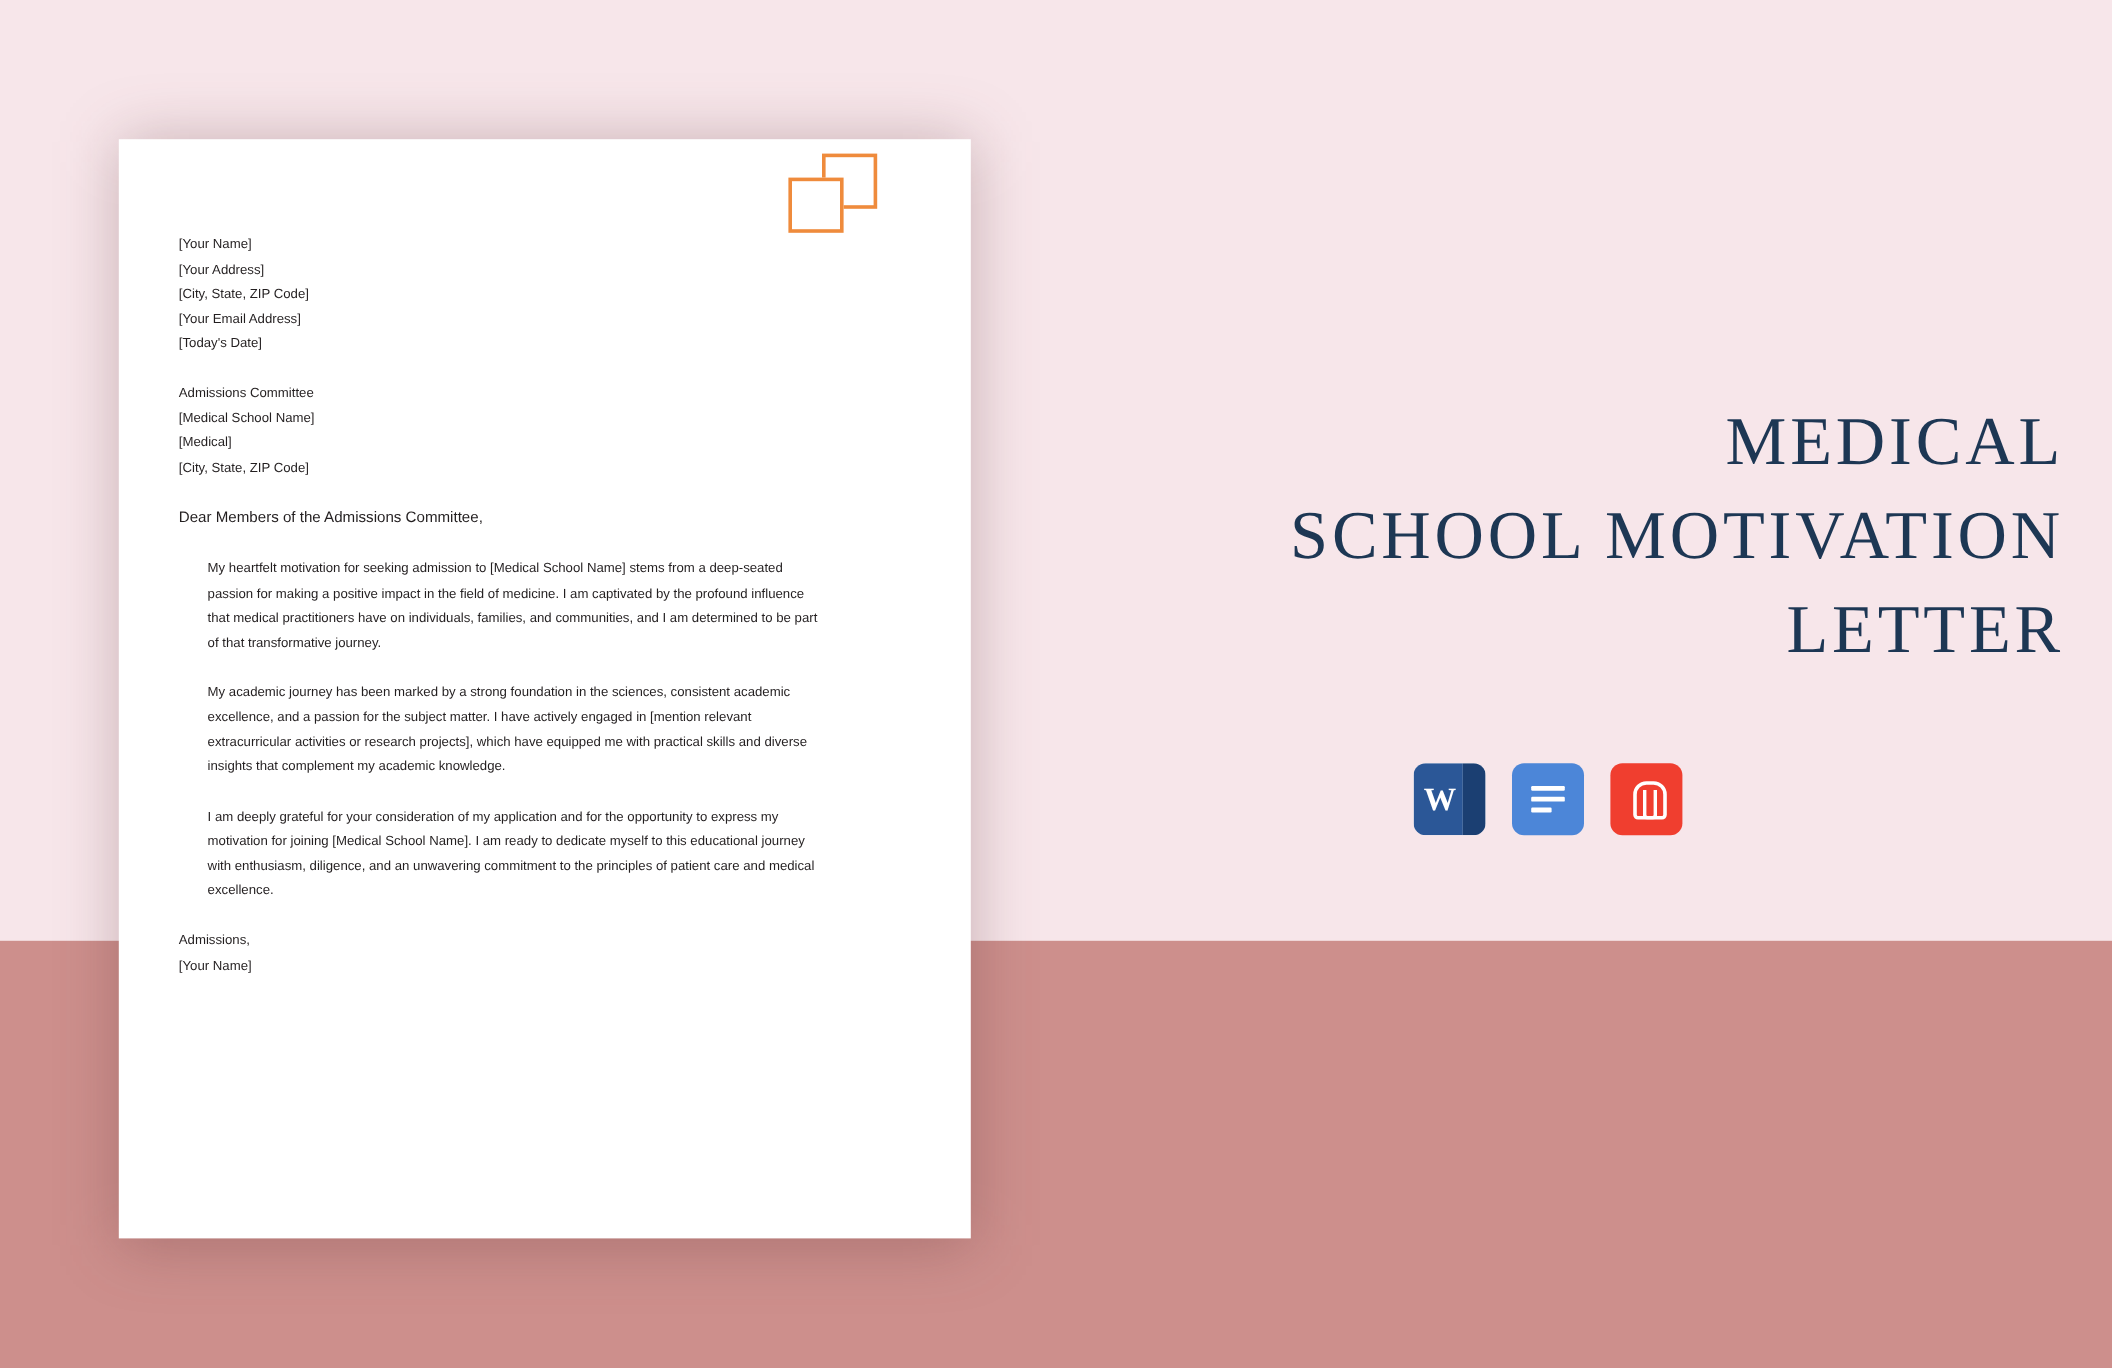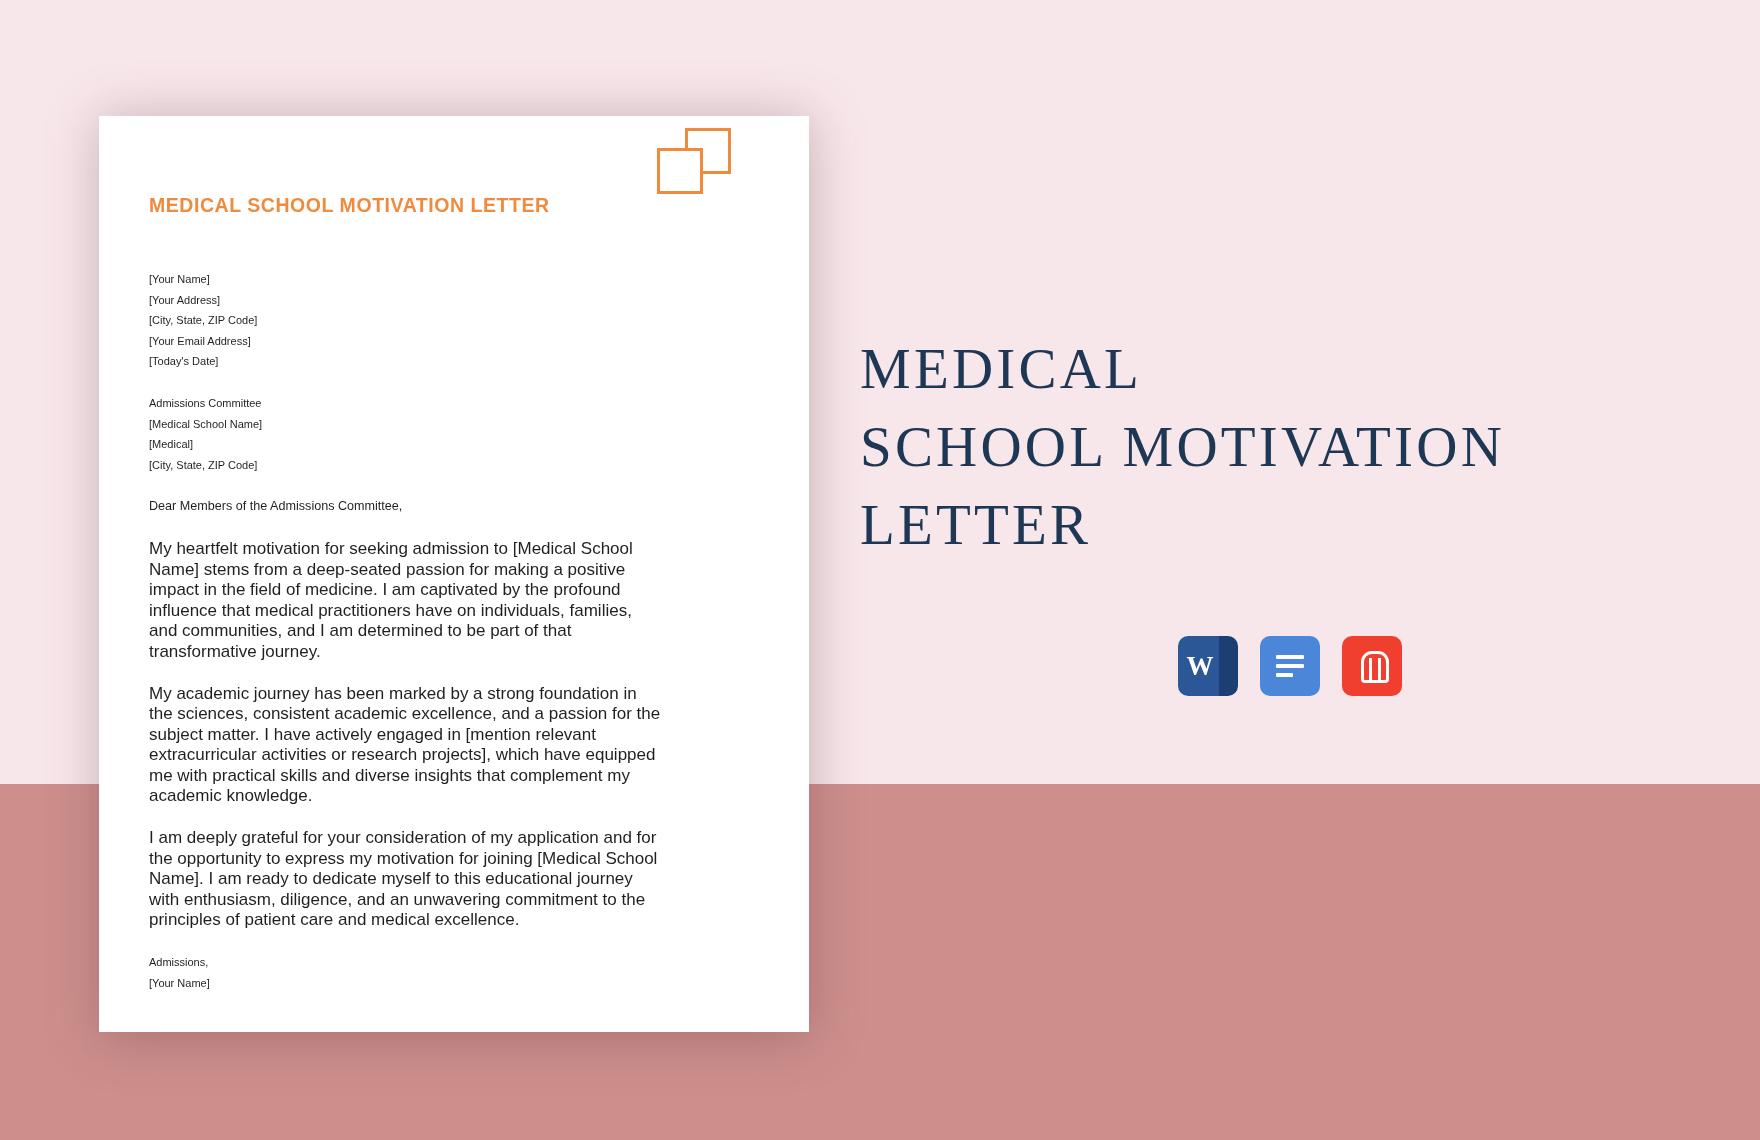--- a/index.html
+++ b/index.html
@@ -89,42 +89,43 @@
 
   .block {
     font-size: 11px;
     line-height: 20.6px;
     color: #231f20;
     margin-bottom: 21px;
   }
   .block .ln { display: block; }
 
   .para {
-    font-size: 17px;
+    font-size: 11px;
     line-height: 20.6px;
     color: #231f20;
     margin-bottom: 21px;
     width: 512px;
     text-align: left;
+    margin-left: 24px;
   }
 
   .salutation {
     font-size: 12.6px;
     line-height: 20.6px;
     color: #231f20;
     margin-bottom: 22px;
   }
 
   
   .promo {
     position: absolute;
     left: 860px;
     top: 330px;
     width: 860px;
-    text-align: left;
+    text-align: right;
   }
 
   .promo-title {
     font-family: "Liberation Serif", serif;
     color: #1d3754;
     font-size: 57px;
     line-height: 78px;
     letter-spacing: 3.2px;
     font-weight: normal;
   }
@@ -224,21 +225,20 @@
 
 <div class="page">
 
   <div class="corner-motif">
     <span class="motif-sq-a"></span>
     <span class="motif-sq-b"></span>
   </div>
 
   <div class="doc-inner">
 
-    <div class="doc-title">MEDICAL SCHOOL MOTIVATION LETTER</div>
 
     <div class="block">
       <span class="ln">[Your Name]</span>
       <span class="ln">[Your Address]</span>
       <span class="ln">[City, State, ZIP Code]</span>
       <span class="ln">[Your Email Address]</span>
       <span class="ln">[Today's Date]</span>
     </div>
 
     <div class="block">

